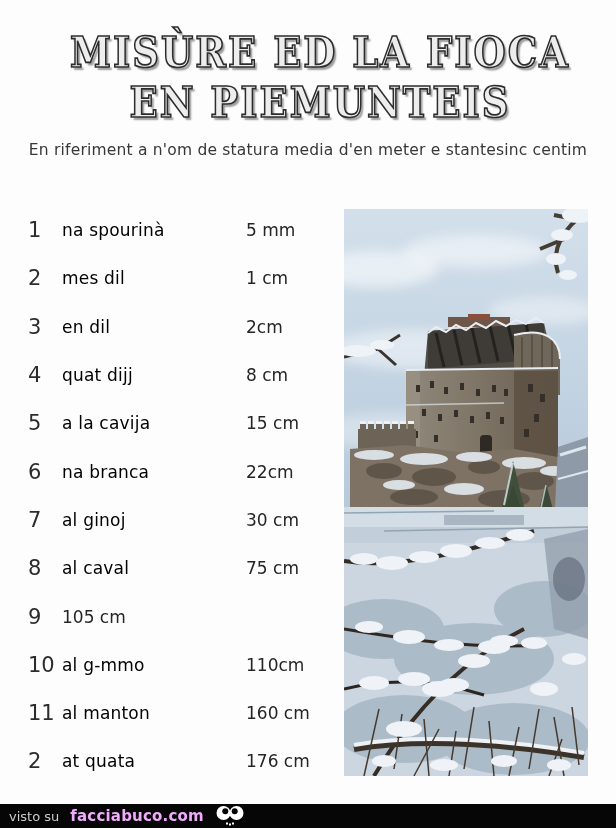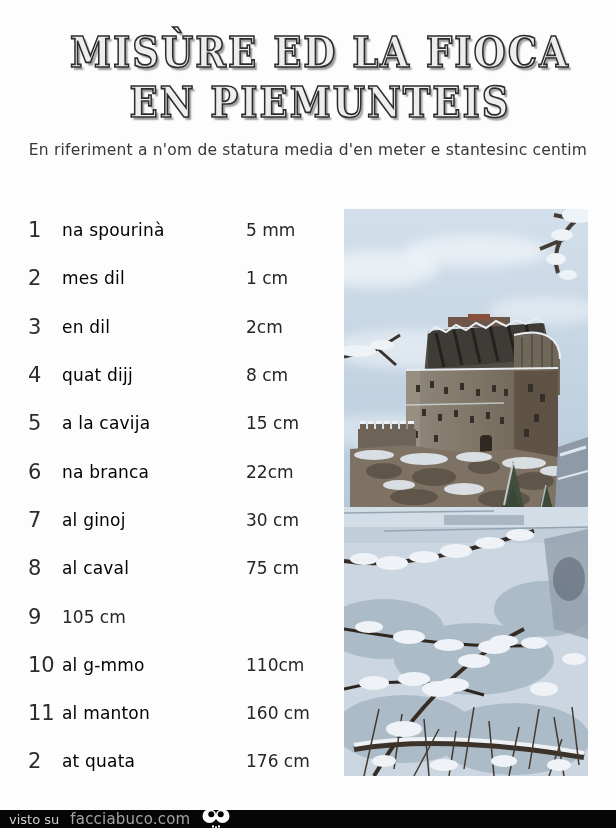--- a/index.html
+++ b/index.html
@@ -38,26 +38,26 @@
     align-items:center;height:48.3px;
   }
   .row-num{font-size:21px;color:#2c2c2c;}
   .row-label{font-size:17px;color:#000000;letter-spacing:.2px;white-space:nowrap;}
   .row-value{font-size:17px;color:#252525;text-align:left;white-space:nowrap;}
   .photo{
     position:absolute;left:344px;top:209px;width:244px;height:567px;
     display:block;
   }
   .footer{
-    position:absolute;left:0;bottom:0;width:616px;height:18px;
+    position:absolute;left:0;bottom:0;width:616px;height:24px;
     background:#060606;display:flex;align-items:center;gap:11px;
     padding-left:9px;box-sizing:border-box;
   }
   .footer-prefix{font-size:13px;color:#cdcdcd;}
-  .footer-brand{font-size:15px;font-weight:400;color:#a3a3a3;text-decoration:none;letter-spacing:.2px;}
+  .footer-brand{font-size:15px;font-weight:700;color:#f0abfc;text-decoration:none;letter-spacing:.2px;}
   .eyes-icon{display:block;}
 </style>
 </head>
 <body>
 
 <div>
 
   <div class="title-wrap">
     <span class="title-line">MISÙRE ED LA FIOCA</span>
     <span class="title-line">EN PIEMUNTEIS</span>

